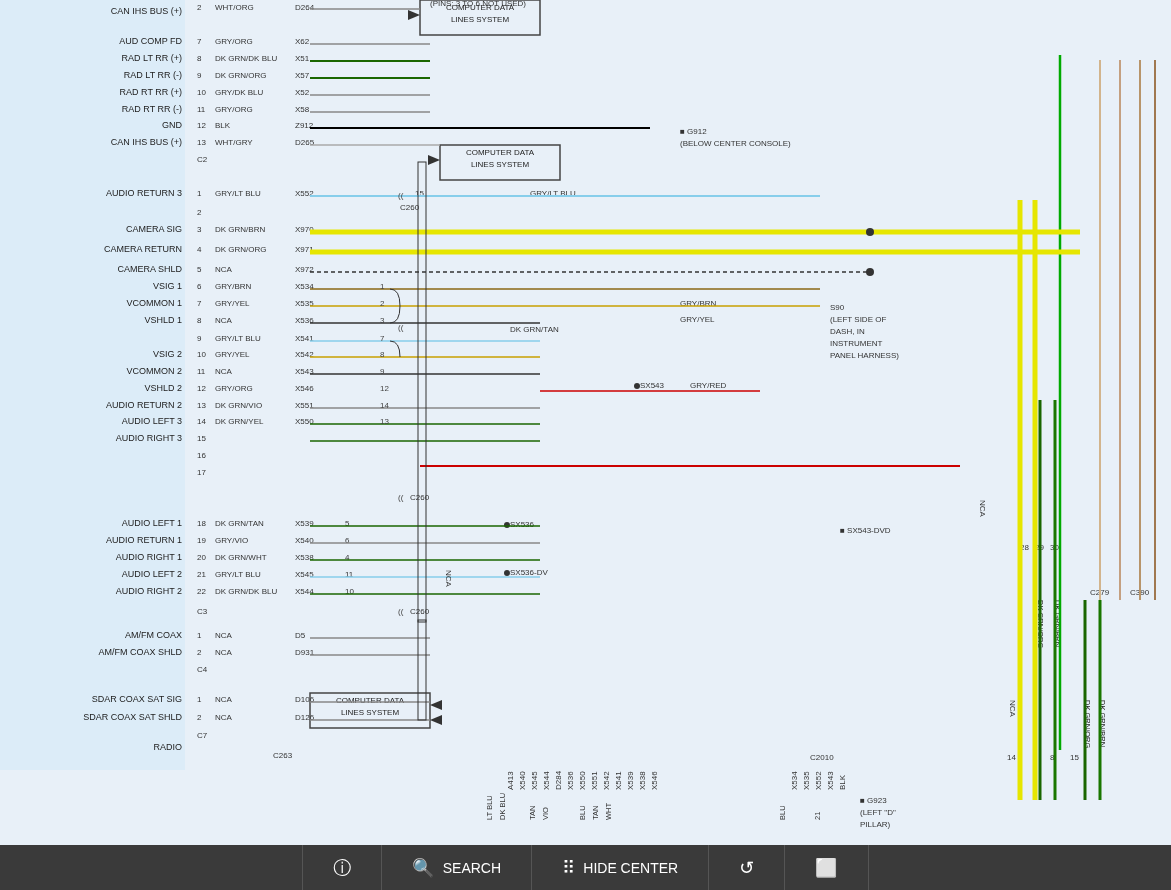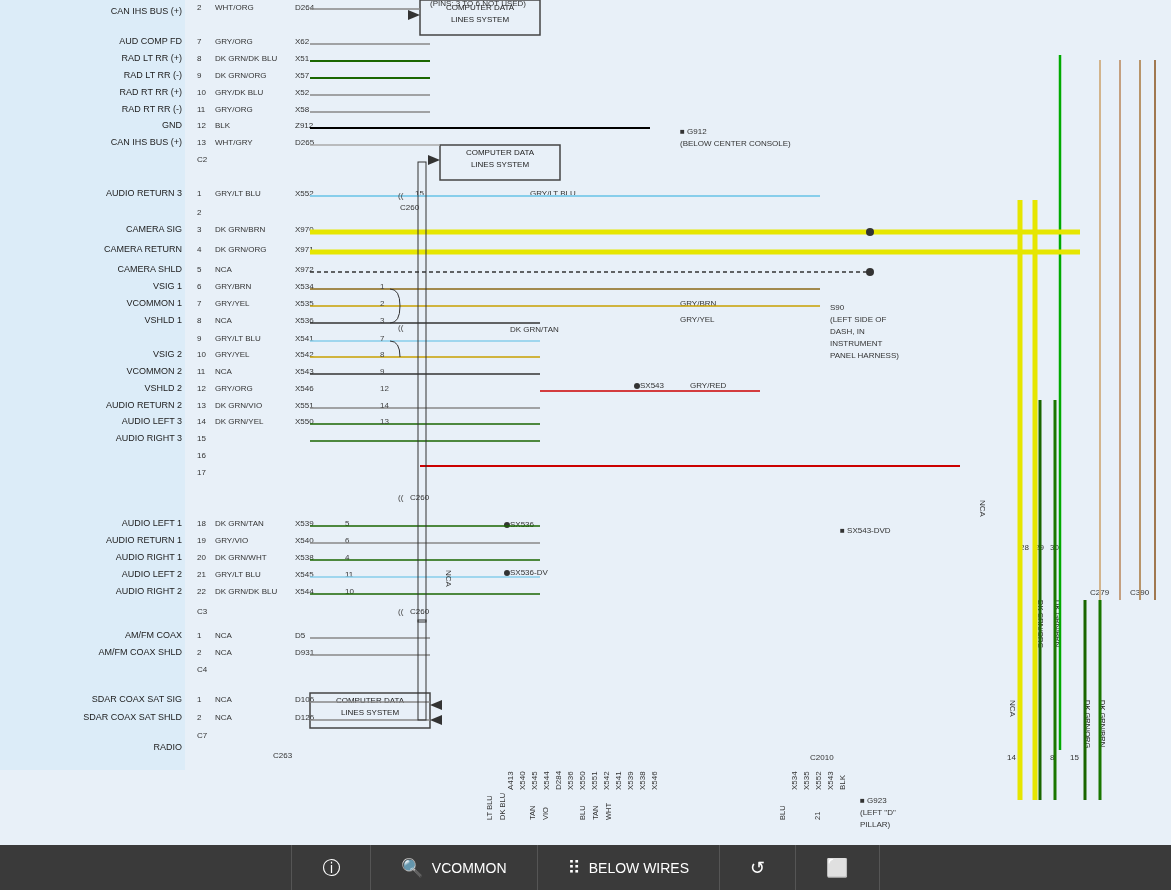--- a/index.html
+++ b/index.html
@@ -443,25 +443,25 @@
   </svg>
 
 </div>
 
 <div id="toolbar">
   <div class="toolbar-btn">
     <span class="toolbar-icon">ⓘ</span>
   </div>
   <div class="toolbar-btn">
     <span class="toolbar-icon">🔍</span>
-    <span>VCOMMON</span>
+    <span>SEARCH</span>
   </div>
   <div class="toolbar-btn">
     <span class="toolbar-icon">⠿</span>
-    <span>BELOW WIRES</span>
+    <span>HIDE CENTER</span>
   </div>
   <div class="toolbar-btn">
     <span class="toolbar-icon">↺</span>
   </div>
   <div class="toolbar-btn">
     <span class="toolbar-icon">⬜</span>
   </div>
 </div>
 
 </body></html>

